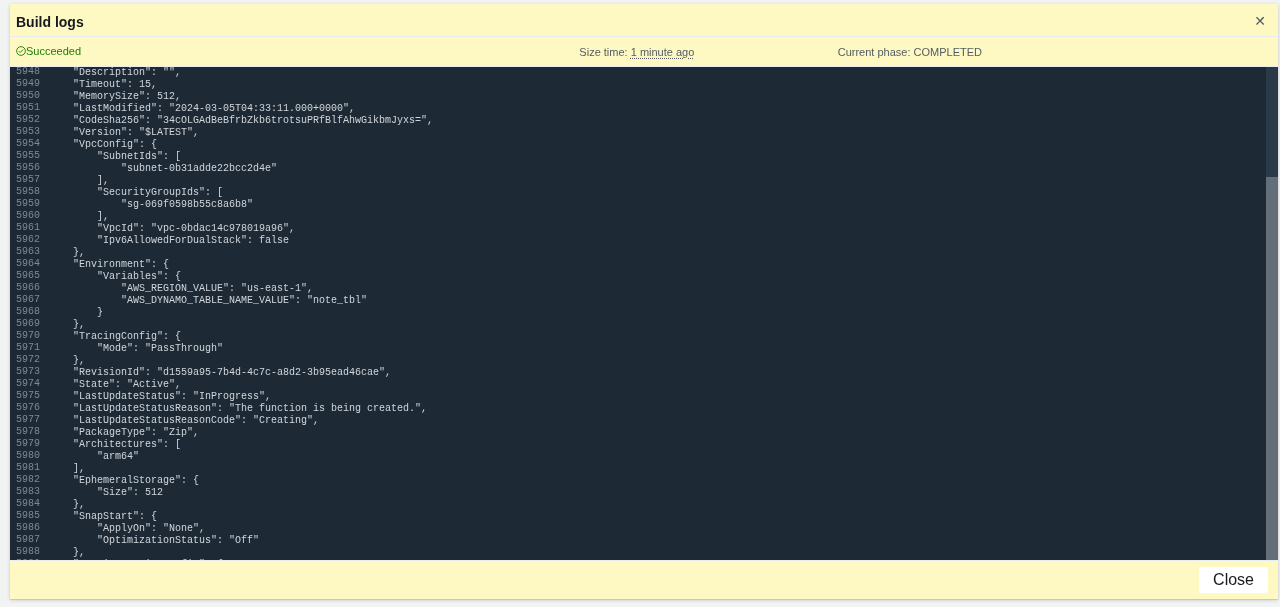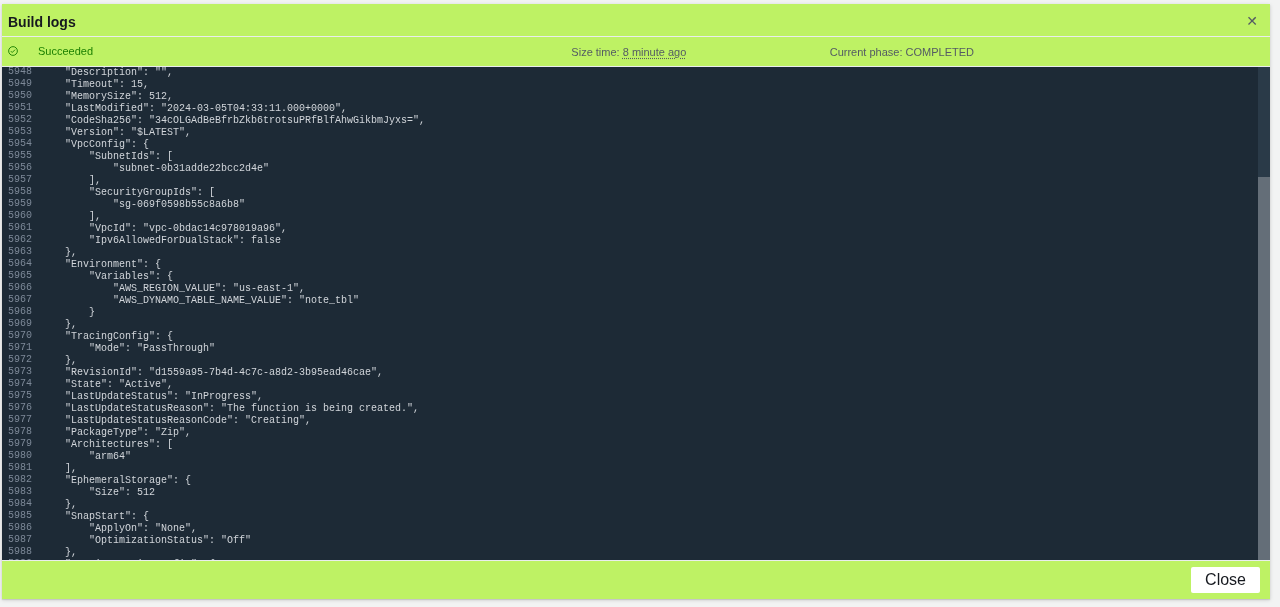--- a/index.html
+++ b/index.html
@@ -5,23 +5,23 @@
   * { box-sizing: border-box; }
   html, body {
     margin: 0; padding: 0;
     width: 1280px; height: 607px;
     font-family: "Amazon Ember", "Helvetica Neue", Arial, sans-serif;
     background: #f2f3f3;
     overflow: hidden;
   }
   .modal {
     position: absolute;
-    left: 2px; top: 4px;
+    left: 10px; top: 4px;
     width: 1268px; height: 595px;
-    background: #bef264;
+    background: #fef9c3;
     box-shadow: 0 1px 4px rgba(0,0,0,.15), 0 1px 1px rgba(0,0,0,.1);
     display: flex; flex-direction: column;
   }
   .hdr {
     position: relative;
     padding: 10px 14px 6px 6px;
     border-bottom: 1px solid #eaeded;
   }
   .hdr h2 {
     margin: 0; font-size: 14px; font-weight: 700; color: #16191f;
@@ -30,21 +30,21 @@
     position: absolute; top: 8px; right: 8px;
     font-size: 14px; color: #545b64; cursor: pointer; line-height: 1;
     padding: 2px 4px;
   }
   .metabar {
     display: flex; align-items: center;
     padding: 8px 6px;
     font-size: 11px; color: #545b64;
     border-bottom: 1px solid #eaeded;
   }
-  .status { display: inline-flex; align-items: center; color: #1d8102; gap: 20px; font-size: 11px; }
+  .status { display: inline-flex; align-items: center; color: #1d8102; gap: 0; font-size: 11px; }
   .status-icon { width: 10px; height: 10px; display:inline-block; }
   .meta-center { flex: 1; text-align: center; }
   .meta-right { flex: 0 0 auto; padding-right: 290px; }
   .meta-left  { flex: 0 0 auto; width: 420px; }
   .ul { text-decoration: underline dotted; text-underline-offset: 2px; cursor: pointer; }
   .logwrap {
     flex: 1; overflow: hidden; position: relative;
     background: #1d2a36;
   }
   .logscroll {
@@ -97,21 +97,21 @@
           <svg viewBox="0 0 16 16" width="10" height="10">
               <circle cx="8" cy="8" r="7" fill="none" stroke="#1d8102" stroke-width="1.5"></circle>
               <path d="M4.5 8.2l2.2 2.2 4.6-4.6" fill="none" stroke="#1d8102" stroke-width="1.5"></path>
             </svg>
         </span>
         <span>Succeeded</span>
       </span>
     </div>
     <div class="meta-center">
       <span>Size time:</span>
-      <span class="ul">8 minute ago</span>
+      <span class="ul">1 minute ago</span>
     </div>
     <div class="meta-right">
       <span>Current phase:</span>
       <span>COMPLETED</span>
     </div>
   </div>
 
   <div class="logwrap">
     <div class="logscroll">
       <table class="log"><tbody id="log-tbody"><tr><td class="ln">5948</td><td class="code">    "Description": "",</td></tr><tr><td class="ln">5949</td><td class="code">    "Timeout": 15,</td></tr><tr><td class="ln">5950</td><td class="code">    "MemorySize": 512,</td></tr><tr><td class="ln">5951</td><td class="code">    "LastModified": "2024-03-05T04:33:11.000+0000",</td></tr><tr><td class="ln">5952</td><td class="code">    "CodeSha256": "34cOLGAdBeBfrbZkb6trotsuPRfBlfAhwGikbmJyxs=",</td></tr><tr><td class="ln">5953</td><td class="code">    "Version": "$LATEST",</td></tr><tr><td class="ln">5954</td><td class="code">    "VpcConfig": {</td></tr><tr><td class="ln">5955</td><td class="code">        "SubnetIds": [</td></tr><tr><td class="ln">5956</td><td class="code">            "subnet-0b31adde22bcc2d4e"</td></tr><tr><td class="ln">5957</td><td class="code">        ],</td></tr><tr><td class="ln">5958</td><td class="code">        "SecurityGroupIds": [</td></tr><tr><td class="ln">5959</td><td class="code">            "sg-069f0598b55c8a6b8"</td></tr><tr><td class="ln">5960</td><td class="code">        ],</td></tr><tr><td class="ln">5961</td><td class="code">        "VpcId": "vpc-0bdac14c978019a96",</td></tr><tr><td class="ln">5962</td><td class="code">        "Ipv6AllowedForDualStack": false</td></tr><tr><td class="ln">5963</td><td class="code">    },</td></tr><tr><td class="ln">5964</td><td class="code">    "Environment": {</td></tr><tr><td class="ln">5965</td><td class="code">        "Variables": {</td></tr><tr><td class="ln">5966</td><td class="code">            "AWS_REGION_VALUE": "us-east-1",</td></tr><tr><td class="ln">5967</td><td class="code">            "AWS_DYNAMO_TABLE_NAME_VALUE": "note_tbl"</td></tr><tr><td class="ln">5968</td><td class="code">        }</td></tr><tr><td class="ln">5969</td><td class="code">    },</td></tr><tr><td class="ln">5970</td><td class="code">    "TracingConfig": {</td></tr><tr><td class="ln">5971</td><td class="code">        "Mode": "PassThrough"</td></tr><tr><td class="ln">5972</td><td class="code">    },</td></tr><tr><td class="ln">5973</td><td class="code">    "RevisionId": "d1559a95-7b4d-4c7c-a8d2-3b95ead46cae",</td></tr><tr><td class="ln">5974</td><td class="code">    "State": "Active",</td></tr><tr><td class="ln">5975</td><td class="code">    "LastUpdateStatus": "InProgress",</td></tr><tr><td class="ln">5976</td><td class="code">    "LastUpdateStatusReason": "The function is being created.",</td></tr><tr><td class="ln">5977</td><td class="code">    "LastUpdateStatusReasonCode": "Creating",</td></tr><tr><td class="ln">5978</td><td class="code">    "PackageType": "Zip",</td></tr><tr><td class="ln">5979</td><td class="code">    "Architectures": [</td></tr><tr><td class="ln">5980</td><td class="code">        "arm64"</td></tr><tr><td class="ln">5981</td><td class="code">    ],</td></tr><tr><td class="ln">5982</td><td class="code">    "EphemeralStorage": {</td></tr><tr><td class="ln">5983</td><td class="code">        "Size": 512</td></tr><tr><td class="ln">5984</td><td class="code">    },</td></tr><tr><td class="ln">5985</td><td class="code">    "SnapStart": {</td></tr><tr><td class="ln">5986</td><td class="code">        "ApplyOn": "None",</td></tr><tr><td class="ln">5987</td><td class="code">        "OptimizationStatus": "Off"</td></tr><tr><td class="ln">5988</td><td class="code">    },</td></tr><tr><td class="ln">5989</td><td class="code">    "RuntimeVersionConfig": {</td></tr></tbody></table>

